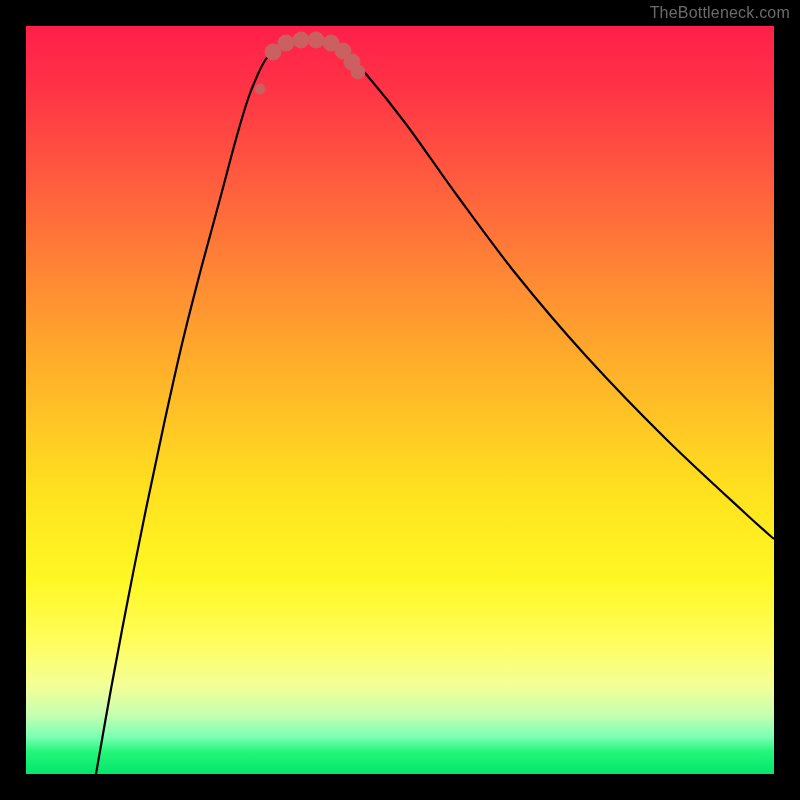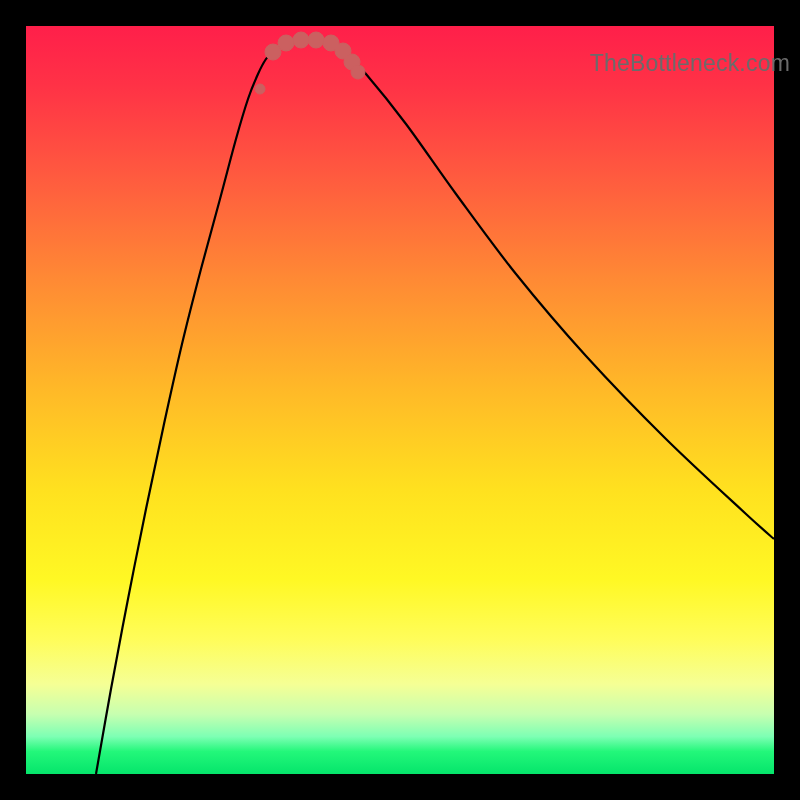--- a/index.html
+++ b/index.html
@@ -31,25 +31,24 @@
       #7dffb4 95%,
       #23f77a 97%,
       #05e56b 100%
     );
   }
   .watermark {
     position: absolute;
     top: 4px;
     right: 10px;
     color: #6b6b6b;
-    font-size: 23px;
+    font-size: 16px;
     letter-spacing: 0.2px;
     font-weight: 400;
     z-index: 10;
-    margin-top: 46px;
   }
   svg.curve {
     position: absolute;
     left: 0;
     top: 0;
     width: 748px;
     height: 748px;
   }
 </style>
 </head>

